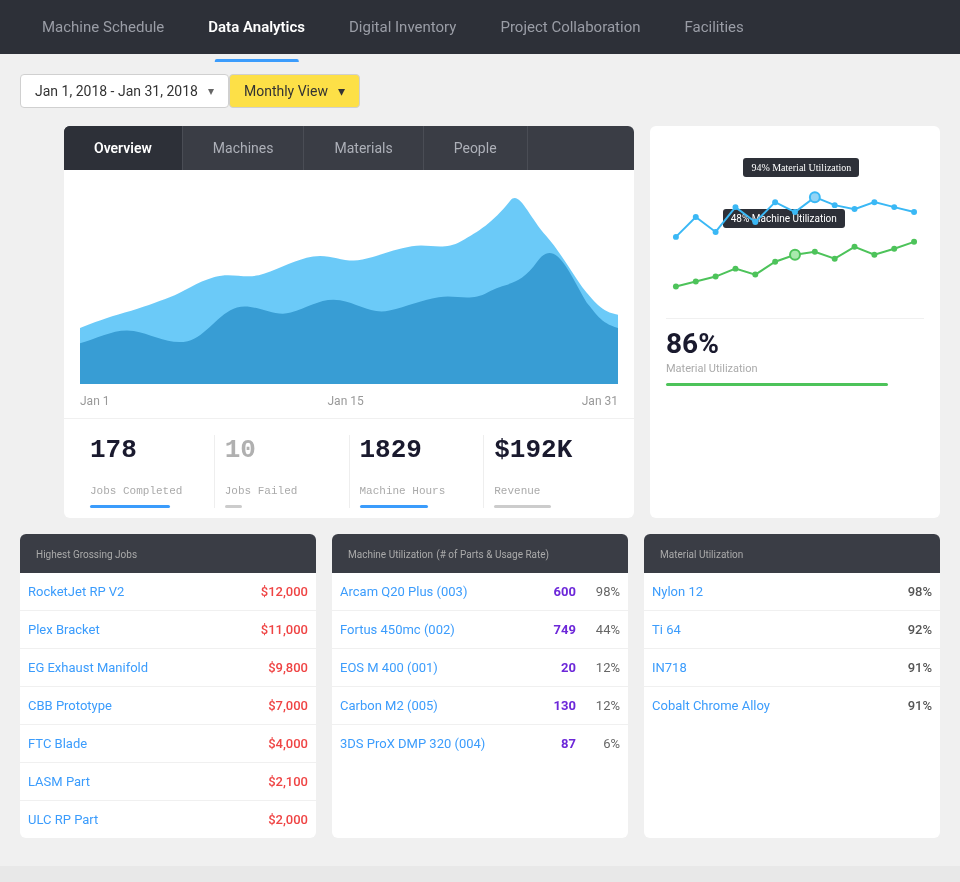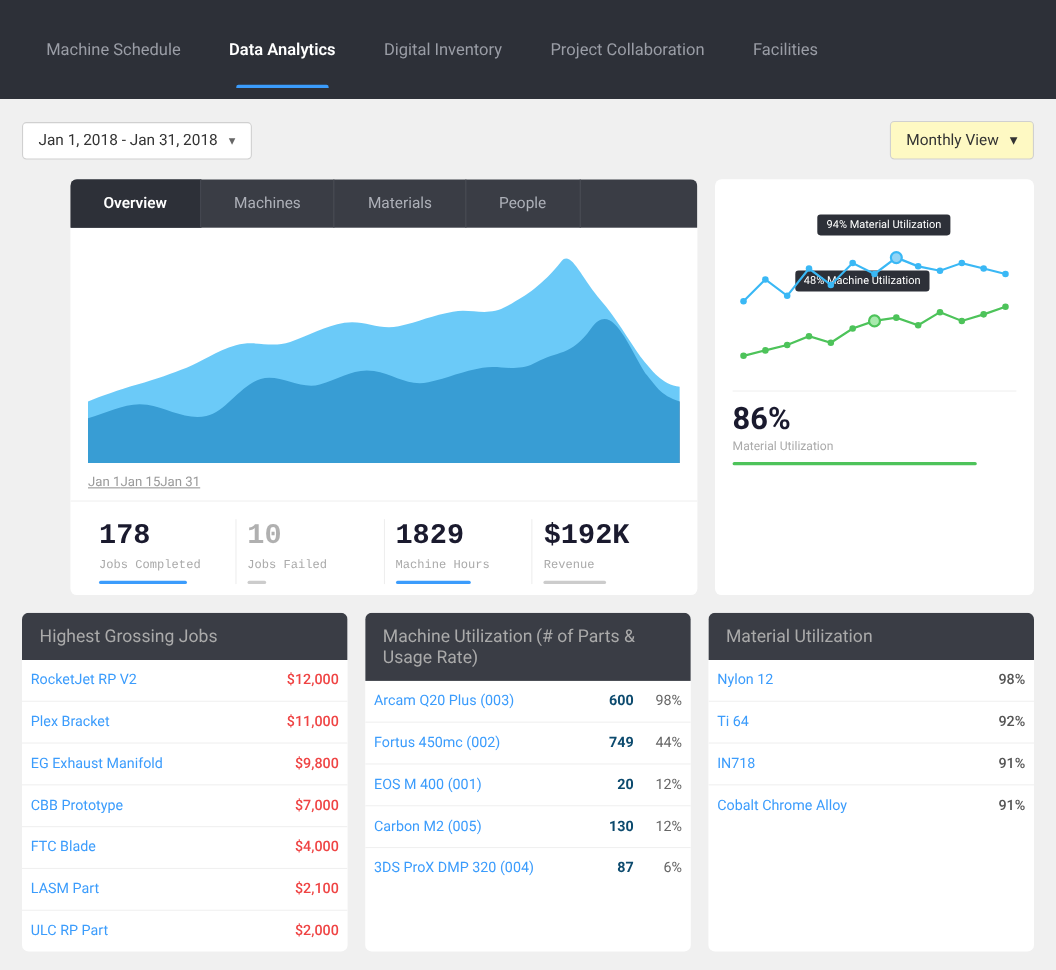--- a/index.html
+++ b/index.html
@@ -9,21 +9,21 @@
       width: 960px;
       min-height: 882px;
     }
 
     
     .nav-bar {
       background: #2d3038;
       display: flex;
       align-items: center;
       padding: 0 20px;
-      height: 90px;
+      height: 54px;
     }
     .nav-item {
       color: #9a9da6;
       font-size: 15px;
       padding: 0 22px;
       height: 70px;
       display: flex;
       align-items: center;
       cursor: pointer;
       position: relative;
@@ -48,21 +48,20 @@
     
     .main-content {
       background: #f0f0f0;
       padding: 20px;
       min-height: 812px;
     }
 
     
     .top-controls {
       display: flex;
-      justify-content: space-between;
       align-items: center;
       margin-bottom: 18px;
     }
     .date-picker {
       display: flex;
       align-items: center;
       background: #ffffff;
       border: 1px solid #d0d0d0;
       border-radius: 4px;
       padding: 8px 14px;
@@ -71,21 +70,21 @@
       cursor: pointer;
       gap: 10px;
     }
     .date-picker .chevron {
       font-size: 12px;
       color: #666;
     }
     .view-selector {
       display: flex;
       align-items: center;
-      background: #fef9c3;
+      background: #fde047;
       border: 1px solid #d0d0d0;
       border-radius: 4px;
       padding: 8px 14px;
       font-size: 14px;
       color: #333;
       cursor: pointer;
       gap: 10px;
     }
 
     
@@ -126,24 +125,24 @@
       padding: 10px 16px 6px;
       position: relative;
       height: 220px;
     }
     .chart-area svg {
       width: 100%;
       height: 100%;
     }
     .chart-labels {
       display: flex;
+      justify-content: space-between;
       padding: 4px 16px 10px;
       font-size: 12px;
       color: #999;
-      text-decoration: underline;
     }
 
     
     .stats-row {
       display: flex;
       padding: 16px 16px 10px;
       border-top: 1px solid #f0f0f0;
     }
     .stat-item {
       flex: 1;
@@ -154,21 +153,21 @@
     .stat-item:last-child { border-right: none; }
     .stat-value {
       font-size: 26px;
       font-weight: 700;
       color: #1a1a2e;
     }
     .stat-value.muted { color: #b0b0b0; }
     .stat-label {
       font-size: 11px;
       color: #aaa;
-      margin-top: 6px;
+      margin-top: 20px;
     }
     .stat-bar {
       height: 3px;
       border-radius: 2px;
       margin-top: 8px;
     }
 
     
     .right-panel {
       background: #ffffff;
@@ -238,40 +237,40 @@
     }
     .table-header {
       background: #3a3d45;
       color: #ffffff;
       padding: 12px 16px;
       font-size: 13px;
       font-weight: 600;
     }
     .table-header span {
       font-weight: 400;
-      font-size: 16px;
+      font-size: 10px;
       color: #aaa;
     }
     .table-row {
       display: flex;
       align-items: center;
       padding: 11px 8px;
       border-bottom: 1px solid #f0f0f0;
       font-size: 13px;
     }
     .table-row:last-child { border-bottom: none; }
     .row-name {
       flex: 1;
       color: #3b9cfc;
       cursor: pointer;
     }
     .row-num {
       font-weight: 700;
       margin-right: 12px;
-      color: #0c4a6e;
+      color: #6d28d9;
     }
     .row-pct {
       color: #666;
       min-width: 32px;
       text-align: right;
     }
     .row-price {
       color: #ef4444;
       font-weight: 500;
       text-align: right;
@@ -368,21 +367,21 @@
           <div class="stat-value">$192K</div>
           <div class="stat-label">Revenue</div>
           <div class="stat-bar" style="background:#cccccc; width:50%;"></div>
         </div>
       </div>
     </div>
 
     <div class="right-panel">
       <div class="mini-chart">
 
-        <div class="chart-tooltip" style="top:10%; left:30%; font-size:10px;">
+        <div class="chart-tooltip" style="top:10%; left:30%; font-size:10px;font-family:Liberation Serif, serif;">
           <span>94% Material Utilization</span>
         </div>
 
         <div class="chart-tooltip" style="top:42%; left:22%; font-size:10px;">
           <span>48% Machine Utilization</span>
         </div>
         <svg viewBox="0 0 260 150" style="position:absolute;top:0;left:0;width:100%;height:100%;">
 
           <polyline points="10,90 30,70 50,85 70,60 90,75 110,55 130,65 150,50 170,58 190,62 210,55 230,60 250,65" fill="none" stroke="#3ab8f5" stroke-width="2"></polyline>
 

